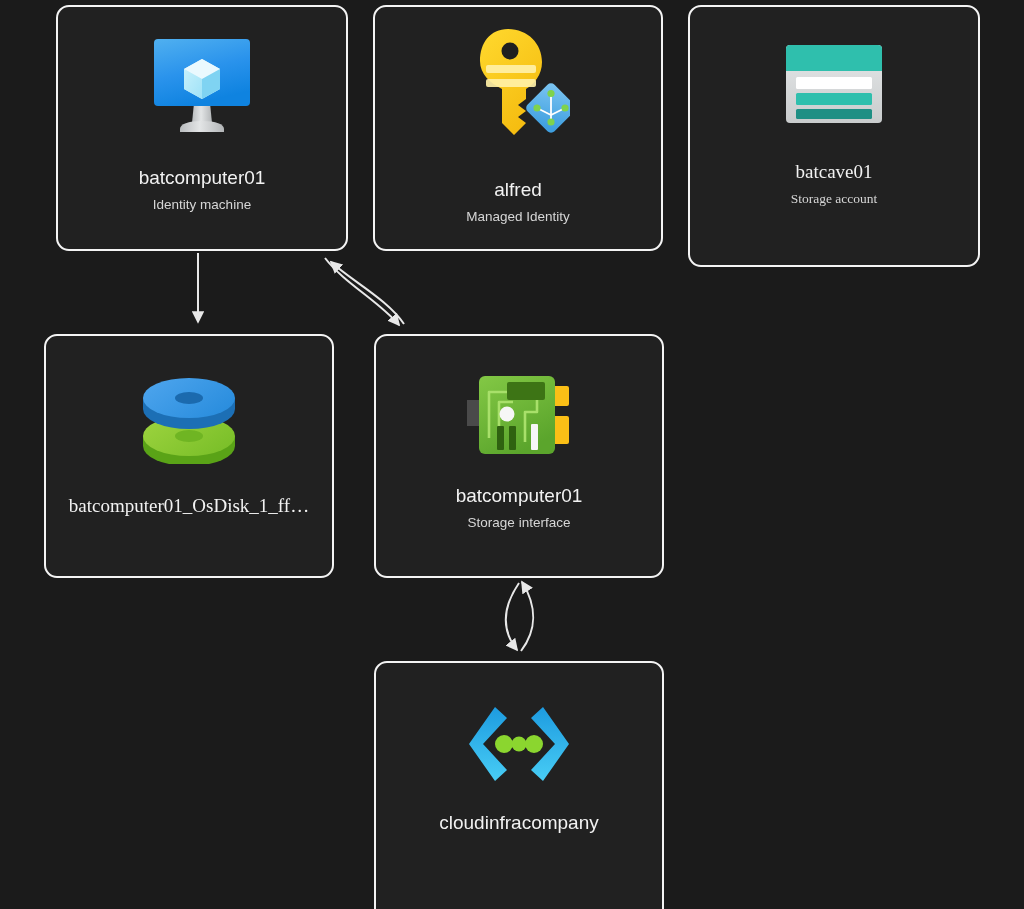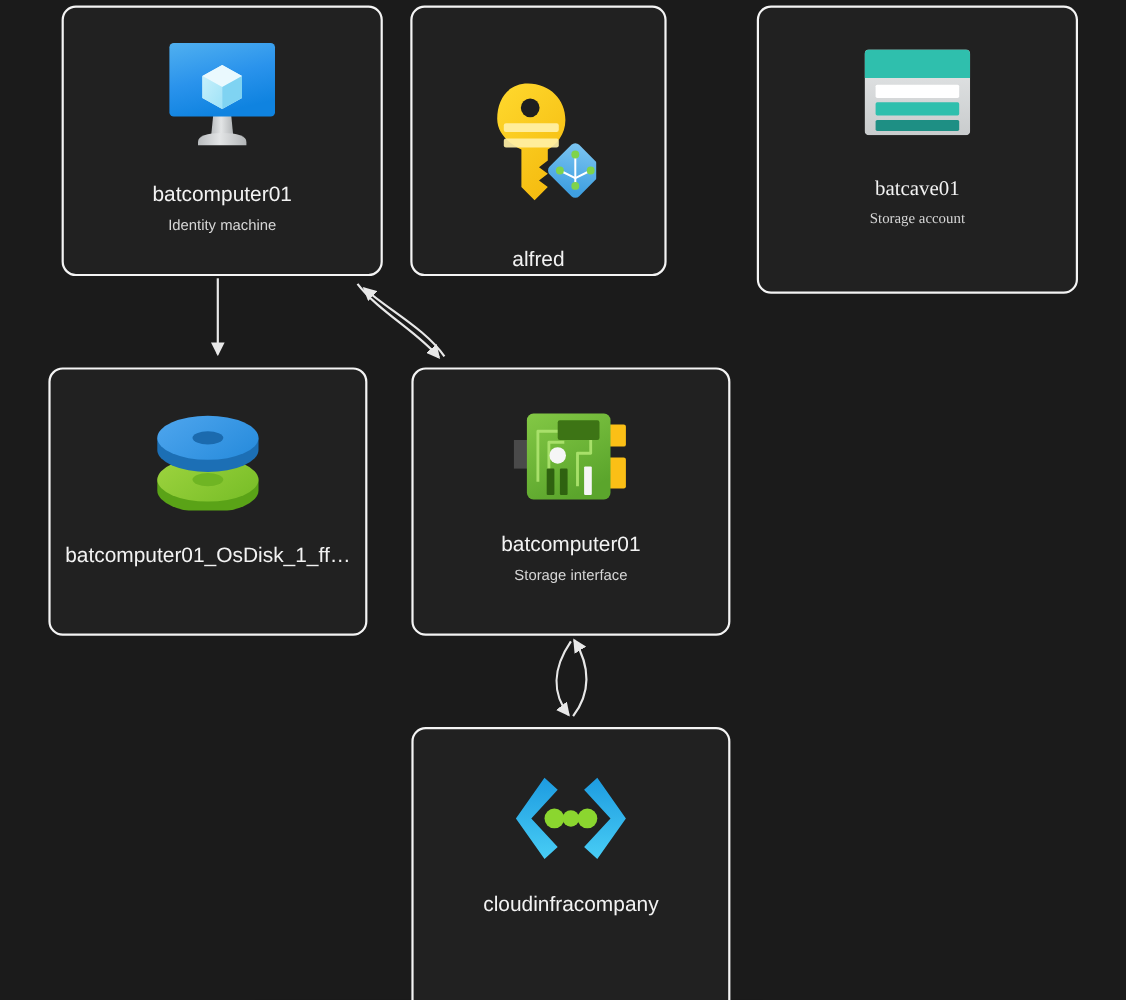--- a/index.html
+++ b/index.html
@@ -80,37 +80,37 @@
     box-sizing: border-box;
     white-space: nowrap;
     overflow: hidden;
     text-overflow: ellipsis;
     margin-top: 6px;
     font-weight: 400;
   }
 
   
   #node-vm        { left: 56px;  top: 5px;   width: 292px; height: 246px; }
-  #node-identity  { left: 373px; top: 5px;   width: 233px; height: 246px; justify-content: flex-end; }
+  #node-identity  { left: 373px; top: 5px;   width: 290px; height: 246px; }
   #node-storage   { left: 688px; top: 5px;   width: 292px; height: 262px; font-family: Liberation Serif, serif; }
   #node-disk      { left: 44px;  top: 334px; width: 290px; height: 244px; }
   #node-nic       { left: 374px; top: 334px; width: 290px; height: 244px; }
   #node-vnet      { left: 374px; top: 661px; width: 290px; height: 296px; }
 
   #node-vm        .node-icon { margin-top: 30px; }
   #node-identity  .node-icon { margin-top: 20px; }
   #node-storage   .node-icon { margin-top: 38px; }
   #node-disk      .node-icon { margin-top: 32px; }
   #node-nic       .node-icon { margin-top: 36px; }
   #node-vnet      .node-icon { margin-top: 42px; }
 
   #node-vm        .node-title { margin-top: 25px; }
   #node-identity  .node-title { margin-top: 33px; }
   #node-storage   .node-title { margin-top: 37px; }
-  #node-disk      .node-title { margin-top: 30px; }
+  #node-disk      .node-title { margin-top: 30px; font-family: Liberation Serif, serif; }
   #node-nic       .node-title { margin-top: 26px; }
   #node-vnet      .node-title { margin-top: 28px; }
 </style>
 </head>
 <body>
 
 <div id="canvas">
 
   <svg id="edges" viewBox="0 0 1024 909">
     <defs>
@@ -196,20 +196,21 @@
           <path d="M 19 4 L 19 34"></path>
           <path d="M 5 19 L 19 26 L 33 19"></path>
         </g>
         <circle cx="19" cy="4.5" r="3.6" fill="#7fd34b"></circle>
         <circle cx="5" cy="19" r="3.6" fill="#7fd34b"></circle>
         <circle cx="33" cy="19" r="3.6" fill="#7fd34b"></circle>
         <circle cx="19" cy="33" r="3.6" fill="#7fd34b"></circle>
       </g>
     </svg>
     <div class="node-title">alfred</div>
+    <div class="node-subtitle">Managed Identity</div>
   </div>
 
   <div class="node" id="node-storage">
     <svg class="node-icon" width="96" height="78" viewBox="0 0 96 78">
       <defs>
         <linearGradient id="stBody" x1="0" y1="0" x2="0" y2="1">
           <stop offset="0%" stop-color="#e6e8e9"></stop>
           <stop offset="100%" stop-color="#c9cccd"></stop>
         </linearGradient>
       </defs>

